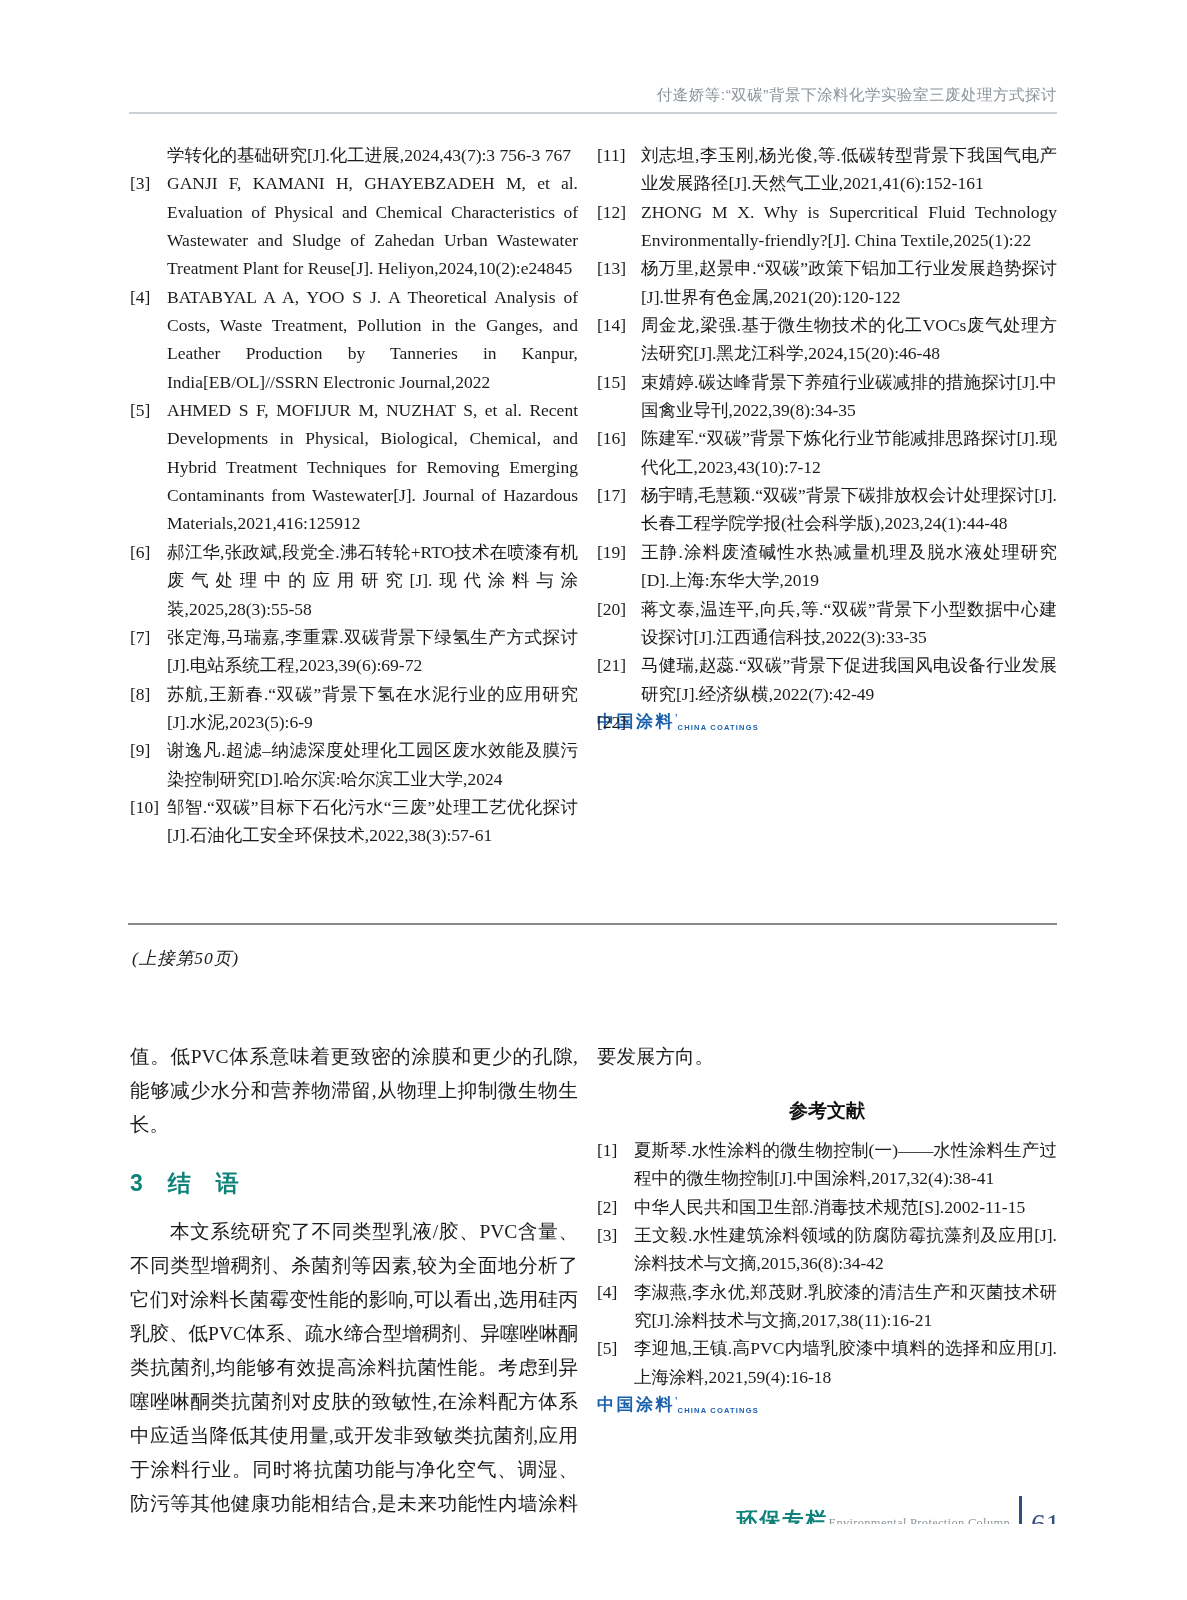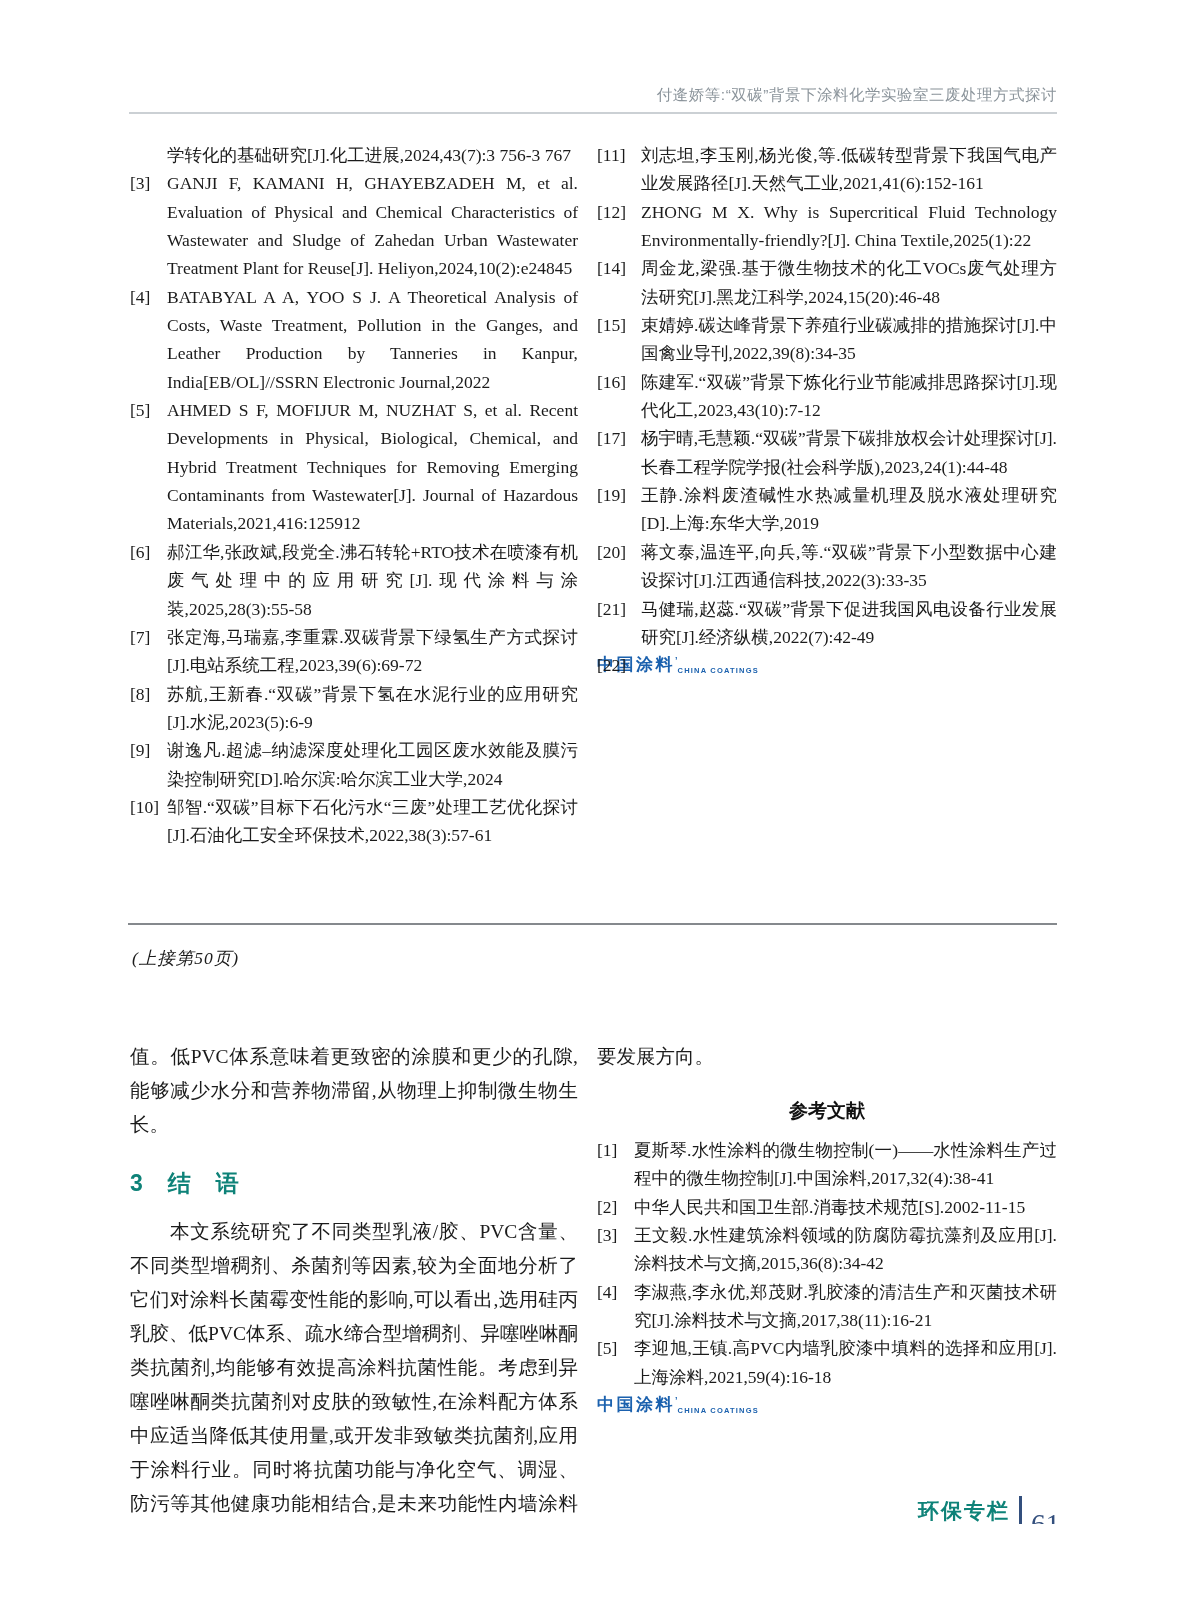--- a/index.html
+++ b/index.html
@@ -43,21 +43,21 @@
   .sec-head{
     margin:26px 0 16px 0;font-family:"Liberation Sans","DejaVu Sans",sans-serif;
     font-weight:bold;font-size:23px;color:var(--accent-teal,#0e8278);letter-spacing:1px;
   }
   .refs-head{
     margin:24px 0 12px 0;text-align:center;
     font-family:"Liberation Sans","DejaVu Sans",sans-serif;font-weight:bold;font-size:19px;color:#111;
   }
   
   .footer{position:absolute;top:1496px;right:127px;display:flex;align-items:center;gap:9px;}
-  .footer-col{display:flex;flex-direction:column;align-items:flex-end;}
+  .footer-col{display:flex;flex-direction:row;align-items:flex-end;}
   .footer-cn{
     font-family:"Liberation Sans","DejaVu Sans",sans-serif;font-weight:bold;
     font-size:21px;color:var(--accent-teal,#0e8278);letter-spacing:2px;line-height:1.1;
   }
   .footer-en{font-size:12.5px;color:var(--header-gray,#8b949b);margin-top:3px;letter-spacing:.3px;}
   .footer-bar{width:3px;height:47px;background:var(--footer-navy,#334f7d);}
   .footer-num{font-size:29px;color:var(--footer-navy,#334f7d);padding-top:10px;}
 </style>
 </head>
 <body>
@@ -76,20 +76,21 @@
         <li><span class="ref-num">[6]</span><span>郝江华,张政斌,段党全.沸石转轮+RTO技术在喷漆有机废气处理中的应用研究[J].现代涂料与涂装,2025,28(3):55-58</span></li>
         <li><span class="ref-num">[7]</span><span>张定海,马瑞嘉,李重霖.双碳背景下绿氢生产方式探讨[J].电站系统工程,2023,39(6):69-72</span></li>
         <li><span class="ref-num">[8]</span><span>苏航,王新春.“双碳”背景下氢在水泥行业的应用研究[J].水泥,2023(5):6-9</span></li>
         <li><span class="ref-num">[9]</span><span>谢逸凡.超滤–纳滤深度处理化工园区废水效能及膜污染控制研究[D].哈尔滨:哈尔滨工业大学,2024</span></li>
         <li><span class="ref-num">[10]</span><span>邹智.“双碳”目标下石化污水“三废”处理工艺优化探讨[J].石油化工安全环保技术,2022,38(3):57-61</span></li>
       </ol>
     <div class="col-b">
       <ol class="refs indent-lg">
           <li><span class="ref-num">[11]</span><span>刘志坦,李玉刚,杨光俊,等.低碳转型背景下我国气电产业发展路径[J].天然气工业,2021,41(6):152-161</span></li>
           <li><span class="ref-num">[12]</span><span>ZHONG M X. Why is Supercritical Fluid Technology Environmentally-friendly?[J]. China Textile,2025(1):22</span></li>
+          <li><span class="ref-num">[13]</span><span>杨万里,赵景申.“双碳”政策下铝加工行业发展趋势探讨[J].世界有色金属,2021(20):120-122</span></li>
           <li><span class="ref-num">[14]</span><span>周金龙,梁强.基于微生物技术的化工VOCs废气处理方法研究[J].黑龙江科学,2024,15(20):46-48</span></li>
           <li><span class="ref-num">[15]</span><span>束婧婷.碳达峰背景下养殖行业碳减排的措施探讨[J].中国禽业导刊,2022,39(8):34-35</span></li>
           <li><span class="ref-num">[16]</span><span>陈建军.“双碳”背景下炼化行业节能减排思路探讨[J].现代化工,2023,43(10):7-12</span></li>
           <li><span class="ref-num">[17]</span><span>杨宇晴,毛慧颖.“双碳”背景下碳排放权会计处理探讨[J].长春工程学院学报(社会科学版),2023,24(1):44-48</span></li>
           <li><span class="ref-num">[19]</span><span>王静.涂料废渣碱性水热减量机理及脱水液处理研究[D].上海:东华大学,2019</span></li>
           <li><span class="ref-num">[20]</span><span>蒋文泰,温连平,向兵,等.“双碳”背景下小型数据中心建设探讨[J].江西通信科技,2022(3):33-35</span></li>
           <li><span class="ref-num">[21]</span><span>马健瑞,赵蕊.“双碳”背景下促进我国风电设备行业发展研究[J].经济纵横,2022(7):42-49</span></li>
           <li><span class="ref-num">[22]</span></li>
         </ol>
       <div class="logo">

